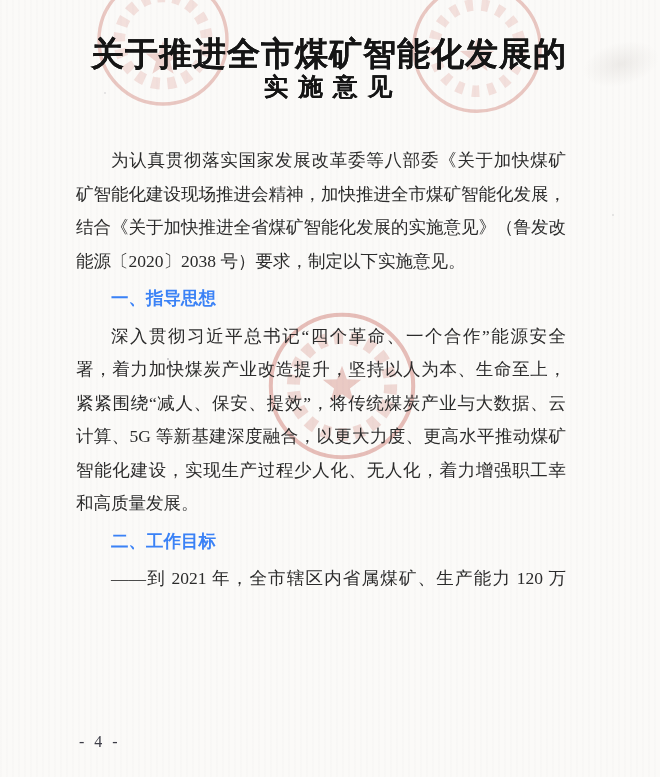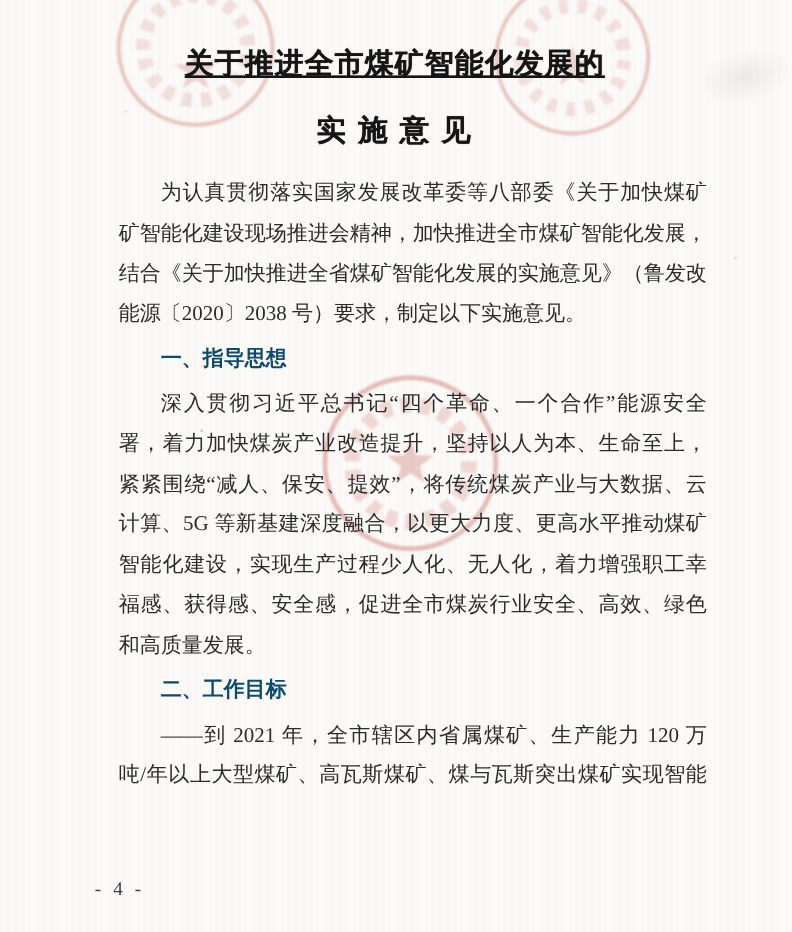--- a/index.html
+++ b/index.html
@@ -28,41 +28,41 @@
     background: radial-gradient(ellipse at 50% 50%, rgba(150,140,133,.14), rgba(0,0,0,0) 70%);
     transform: rotate(-14deg);
   }
   .speck { position: absolute; width: 2px; height: 2px; border-radius: 50%;
     background: rgba(90,90,100,.35); }
 
   .title-block {
     position: absolute; top: 38px; left: 84px; width: 490px;
     text-align: center; font-weight: bold; color: var(--title-ink, #151515);
   }
-  .title-line1 { font-size: 24px; line-height: 32px; letter-spacing: 1px;
-    text-shadow: 0 0 .6px var(--title-ink, #151515); text-decoration: underline; }
-  .title-line2 { font-size: 24.5px; line-height: 32px; letter-spacing: 2px; margin-top: 24px;
+  .title-line1 { font-size: 33px; line-height: 32px; letter-spacing: 1px;
+    text-shadow: 0 0 .6px var(--title-ink, #151515); }
+  .title-line2 { font-size: 24.5px; line-height: 32px; letter-spacing: 2px; margin-top: 1px;
     text-shadow: 0 0 .6px var(--title-ink, #151515); }
 
   .text-block {
-    position: absolute; top: 144px; left: 99px; width: 490px;
+    position: absolute; top: 144px; left: 76px; width: 490px;
     font-size: 17.5px;
   }
   .line {
     height: 33.5px; line-height: 33.5px;
     white-space: nowrap;
     text-align: justify; text-align-last: justify;
   }
   .line.indent { text-indent: 35px; }
   .line.last { text-align-last: left; }
   .heading {
     height: 33.5px; line-height: 33.5px; margin: 4px 0;
     white-space: nowrap; text-indent: 35px;
     font-family: "Liberation Sans", "DejaVu Sans", sans-serif;
-    font-weight: bold; font-size: 17.5px; color: #0c4a6e;
+    font-weight: bold; font-size: 17.5px; color: #3b82f6;
   }
 
   .page-number {
     position: absolute; left: 79px; top: 733px;
     font-size: 16px; letter-spacing: 3px; color: #3c3c46;
   }
 </style>
 </head>
 <body>
 
@@ -106,21 +106,19 @@
     <div class="line indent">为认真贯彻落实国家发展改革委等八部委《关于加快煤矿</div>
     <div class="line">矿智能化建设现场推进会精神，加快推进全市煤矿智能化发展，</div>
     <div class="line">结合《关于加快推进全省煤矿智能化发展的实施意见》（鲁发改</div>
     <div class="line last">能源〔2020〕2038 号）要求，制定以下实施意见。</div>
     <div class="heading">一、指导思想</div>
     <div class="line indent">深入贯彻习近平总书记“四个革命、一个合作”能源安全</div>
     <div class="line">署，着力加快煤炭产业改造提升，坚持以人为本、生命至上，</div>
     <div class="line">紧紧围绕“减人、保安、提效”，将传统煤炭产业与大数据、云</div>
     <div class="line">计算、5G 等新基建深度融合，以更大力度、更高水平推动煤矿</div>
     <div class="line">智能化建设，实现生产过程少人化、无人化，着力增强职工幸</div>
-    <div class="line">福感、获得感、安全感，促进全市煤炭行业安全、高效、绿色</div>
     <div class="line last">和高质量发展。</div>
     <div class="heading">二、工作目标</div>
     <div class="line indent">——到 2021 年，全市辖区内省属煤矿、生产能力 120 万</div>
-    <div class="line">吨/年以上大型煤矿、高瓦斯煤矿、煤与瓦斯突出煤矿实现智能</div>
   </div>
 
   <div class="page-number">- 4 -</div>
 </div>
 
 </body></html>

